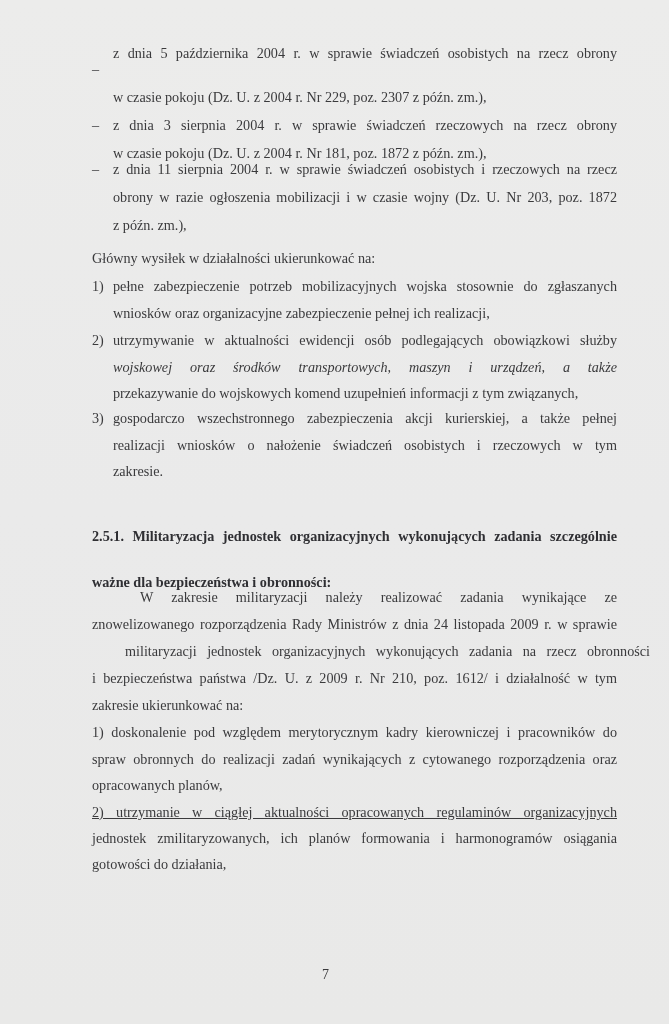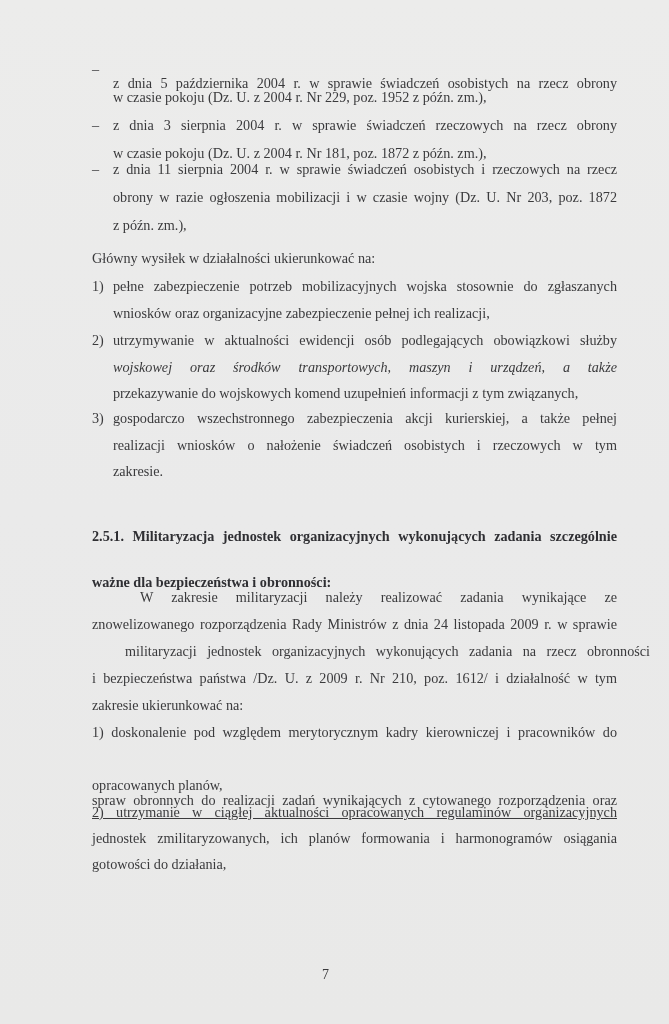--- a/index.html
+++ b/index.html
@@ -53,22 +53,22 @@
   </style>
 </head>
 <body>
 
 <div class="page">
 
   <div>
 
     <div>
       <span class="dash" style="left:92px; top:62px;">–</span>
-      <span class="line justify" style="left:113px; top:76px; width:504px;">z dnia 5 października 2004 r. w sprawie świadczeń osobistych na rzecz obrony</span>
-      <span class="line" style="left:113px; top:90px;">w czasie pokoju (Dz. U. z 2004 r. Nr 229, poz. 1952 z późn. zm.),</span>
+      <span class="line justify" style="left:113px; top:46px; width:504px;">z dnia 5 października 2004 r. w sprawie świadczeń osobistych na rzecz obrony</span>
+      <span class="line" style="left:113px; top:90px;">w czasie pokoju (Dz. U. z 2004 r. Nr 229, poz. 2307 z późn. zm.),</span>
     </div>
 
     <div>
       <span class="dash" style="left:92px; top:118px;">–</span>
       <span class="line justify" style="left:113px; top:118px; width:504px;">z dnia 3 sierpnia 2004 r. w sprawie świadczeń rzeczowych na rzecz obrony</span>
       <span class="line" style="left:113px; top:146px;">w czasie pokoju (Dz. U. z 2004 r. Nr 181, poz. 1872 z późn. zm.),</span>
     </div>
 
     <div>
       <span class="dash" style="left:92px; top:162px;">–</span>
@@ -110,21 +110,21 @@
     <div>
       <span class="line justify" style="left:140px; top:590px; width:477px;">W zakresie militaryzacji należy realizować zadania wynikające ze</span>
       <span class="line justify" style="left:92px; top:617px; width:525px;">znowelizowanego rozporządzenia Rady Ministrów z dnia 24 listopada 2009 r. w sprawie</span>
       <span class="line justify" style="left:92px; top:644px; width:525px;margin-left:33px;">militaryzacji jednostek organizacyjnych wykonujących zadania na rzecz obronności</span>
       <span class="line justify" style="left:92px; top:671px; width:525px;">i bezpieczeństwa państwa /Dz. U. z 2009 r. Nr 210, poz. 1612/ i działalność w tym</span>
       <span class="line" style="left:92px; top:698px;">zakresie ukierunkować na:</span>
     </div>
 
     <div>
       <span class="line justify" style="left:92px; top:725px; width:525px;">1) doskonalenie pod względem merytorycznym kadry kierowniczej i pracowników do</span>
-      <span class="line justify" style="left:92px; top:793px; width:525px;">spraw obronnych do realizacji zadań wynikających z cytowanego rozporządzenia oraz</span>
+      <span class="line justify" style="left:92px; top:752px; width:525px;">spraw obronnych do realizacji zadań wynikających z cytowanego rozporządzenia oraz</span>
       <span class="line" style="left:92px; top:778px;">opracowanych planów,</span>
     </div>
 
     <div>
       <span class="line justify" style="left:92px; top:805px; width:525px;text-decoration:underline;">2) utrzymanie w ciągłej aktualności opracowanych regulaminów organizacyjnych</span>
       <span class="line justify" style="left:92px; top:831px; width:525px;">jednostek zmilitaryzowanych, ich planów formowania i harmonogramów osiągania</span>
       <span class="line" style="left:92px; top:857px;">gotowości do działania,</span>
     </div>
   </div>
 

